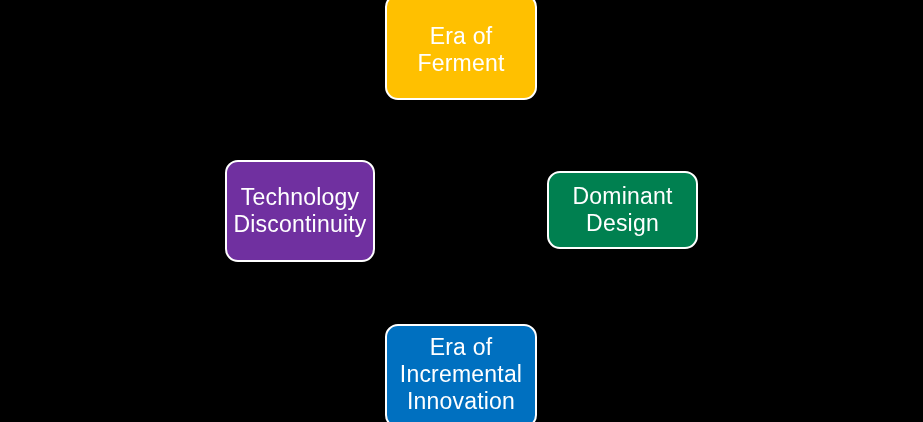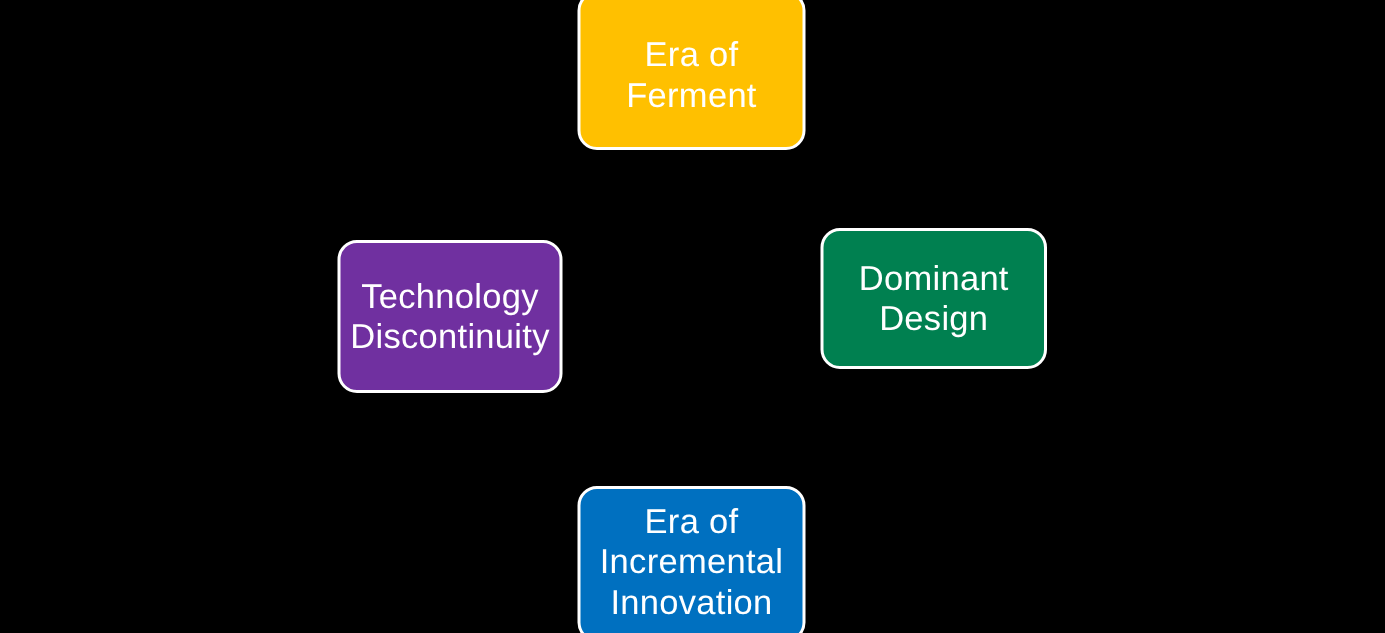--- a/index.html
+++ b/index.html
@@ -54,23 +54,23 @@
   #node-technology-discontinuity {
     left: 225px;
     top: 160px;
     width: 150px;
     height: 102px;
     background: #7030a0;
   }
   
   #node-dominant-design {
     left: 547px;
-    top: 152px;
+    top: 171px;
     width: 151px;
-    height: 94px;
+    height: 78px;
     background: #008050;
   }
   
   #node-era-of-incremental-innovation {
     left: 385px;
     top: 324px;
     width: 152px;
     height: 104px;
     background: #0070c0;
   }

